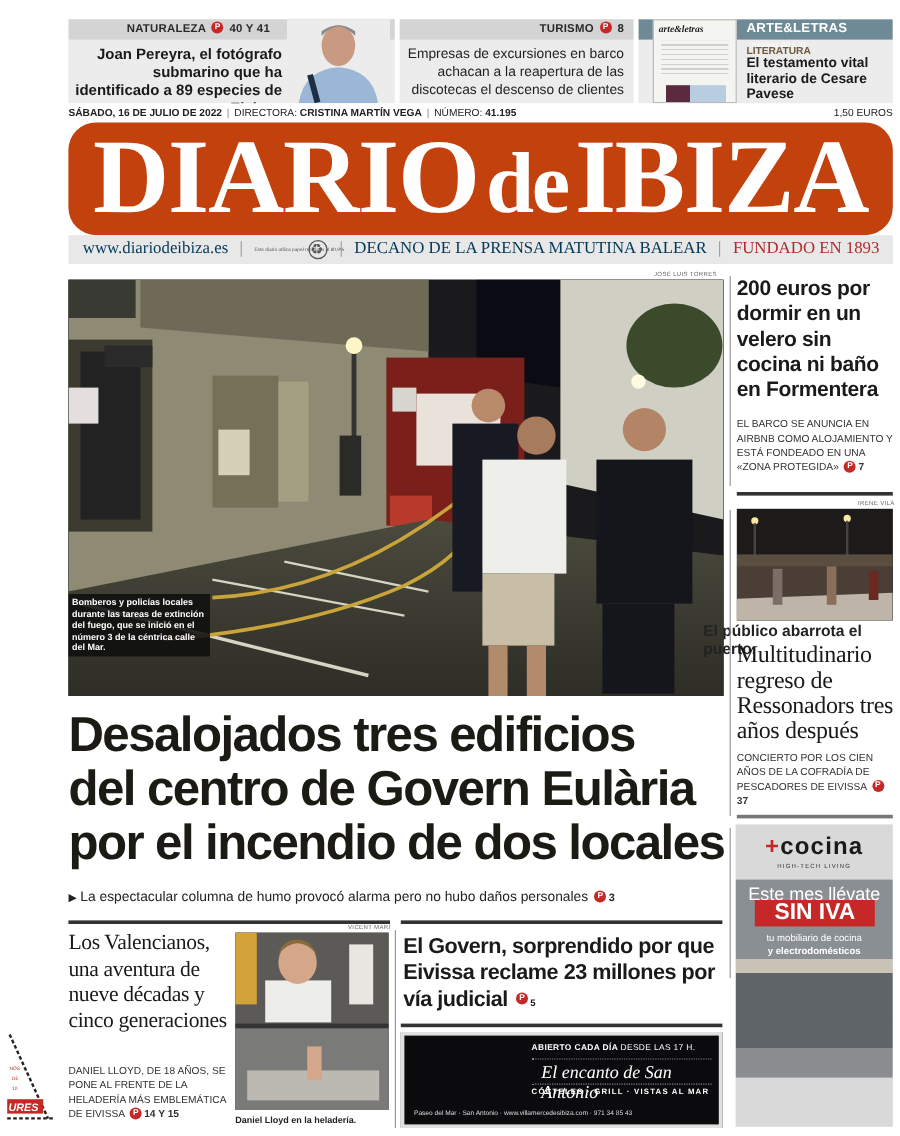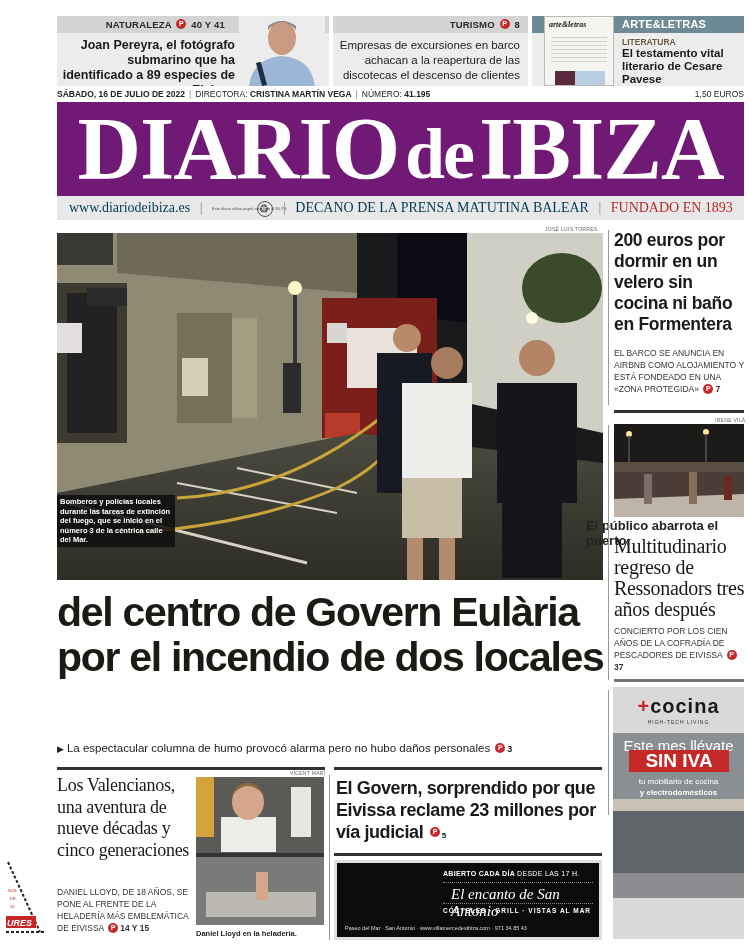--- a/index.html
+++ b/index.html
@@ -25,21 +25,21 @@
   .teaser3 .sec { position: absolute; left: 90px; top: 21px; font-size: 8.5px; font-weight: bold; color: #6d5a3c; }
   .teaser3 .head { position: absolute; left: 90px; top: 31px; font-size: 11.5px; font-weight: bold; line-height: 13px; }
 
   
   .dateline { position: absolute; top: 89px; left: 57px; width: 687px; font-size: 8.5px; color: #222; }
   .dateline b { font-weight: bold; }
   .dateline .sep { color: #888; margin: 0 4px; }
   .dateline .price { position: absolute; right: 0; top: 0; }
 
   
-  .masthead { position: absolute; top: 102px; left: 57px; width: 687px; height: 94px; background: #701a75; color: #fff; text-align: center; font-family: "Liberation Serif", serif; font-weight: bold; font-size: 88px; line-height: 94px; letter-spacing: -1px; white-space: nowrap; overflow: hidden; }
+  .masthead { position: absolute; top: 102px; left: 57px; width: 687px; height: 94px; background: #c2410c; color: #fff; text-align: center; font-family: "Liberation Serif", serif; font-weight: bold; font-size: 88px; line-height: 94px; letter-spacing: -1px; white-space: nowrap; overflow: hidden; border-radius: 23px; }
   .masthead .de { font-size: 72px; letter-spacing: -2px; margin: 0 6px; }
   .subbar { position: absolute; top: 196px; left: 57px; width: 687px; height: 24px; background: #e8e8e8; font-family: "Liberation Serif", serif; font-size: 14px; line-height: 24px; color: #003957; white-space: nowrap; padding-left: 12px; }
   .subbar .sep { color: #888; margin: 0 6px; }
   .subbar .red { color: #b22a2a; margin-top: 24px; }
   .subbar .tiny { display: inline-block; font-size: 4px; line-height: 5px; width: 38px; vertical-align: middle; color: #555; font-family: "Liberation Sans", sans-serif; }
   .subbar .recycle { display: inline-block; width: 16px; height: 16px; border: 1.5px solid #555; border-radius: 50%; vertical-align: middle; margin-left: 4px; position: relative; }
   .subbar .recycle::after { content: "♻"; position: absolute; left: 0; top: -5px; font-size: 12px; color: #555; }
 
   
   .mainphoto { position: absolute; top: 233px; left: 57px; width: 546px; height: 347px; overflow: hidden; background: #000000; }
@@ -213,20 +213,21 @@
     <rect x="382" y="305" width="16" height="42" fill="#b28a6c"></rect>
 
     <rect x="440" y="150" width="80" height="120" fill="#14161c"></rect>
     <circle cx="480" cy="125" r="18" fill="#b38566"></circle>
     <rect x="445" y="270" width="60" height="75" fill="#14161c"></rect>
   </svg>
   <div class="caption-box">Bomberos y policías locales durante las tareas de extinción del fuego, que se inició en el número 3 de la céntrica calle del Mar.</div>
 </div>
 
 <div class="mainhead">
+  <div>Desalojados tres edificios</div>
   <div>del centro de Govern Eulària</div>
   <div>por el incendio de dos locales</div>
 </div>
 <div class="subhead">
   <span class="tri">▶</span><span>La espectacular columna de humo provocó alarma pero no hubo daños personales</span>
   <span class="p-badge">P</span><b style="font-size:9px;">3</b>
 </div>
 
 <div class="rule" style="left:57px;top:767px;width:268px;"></div>
 <div class="rule" style="left:334px;top:767px;width:268px;"></div>

